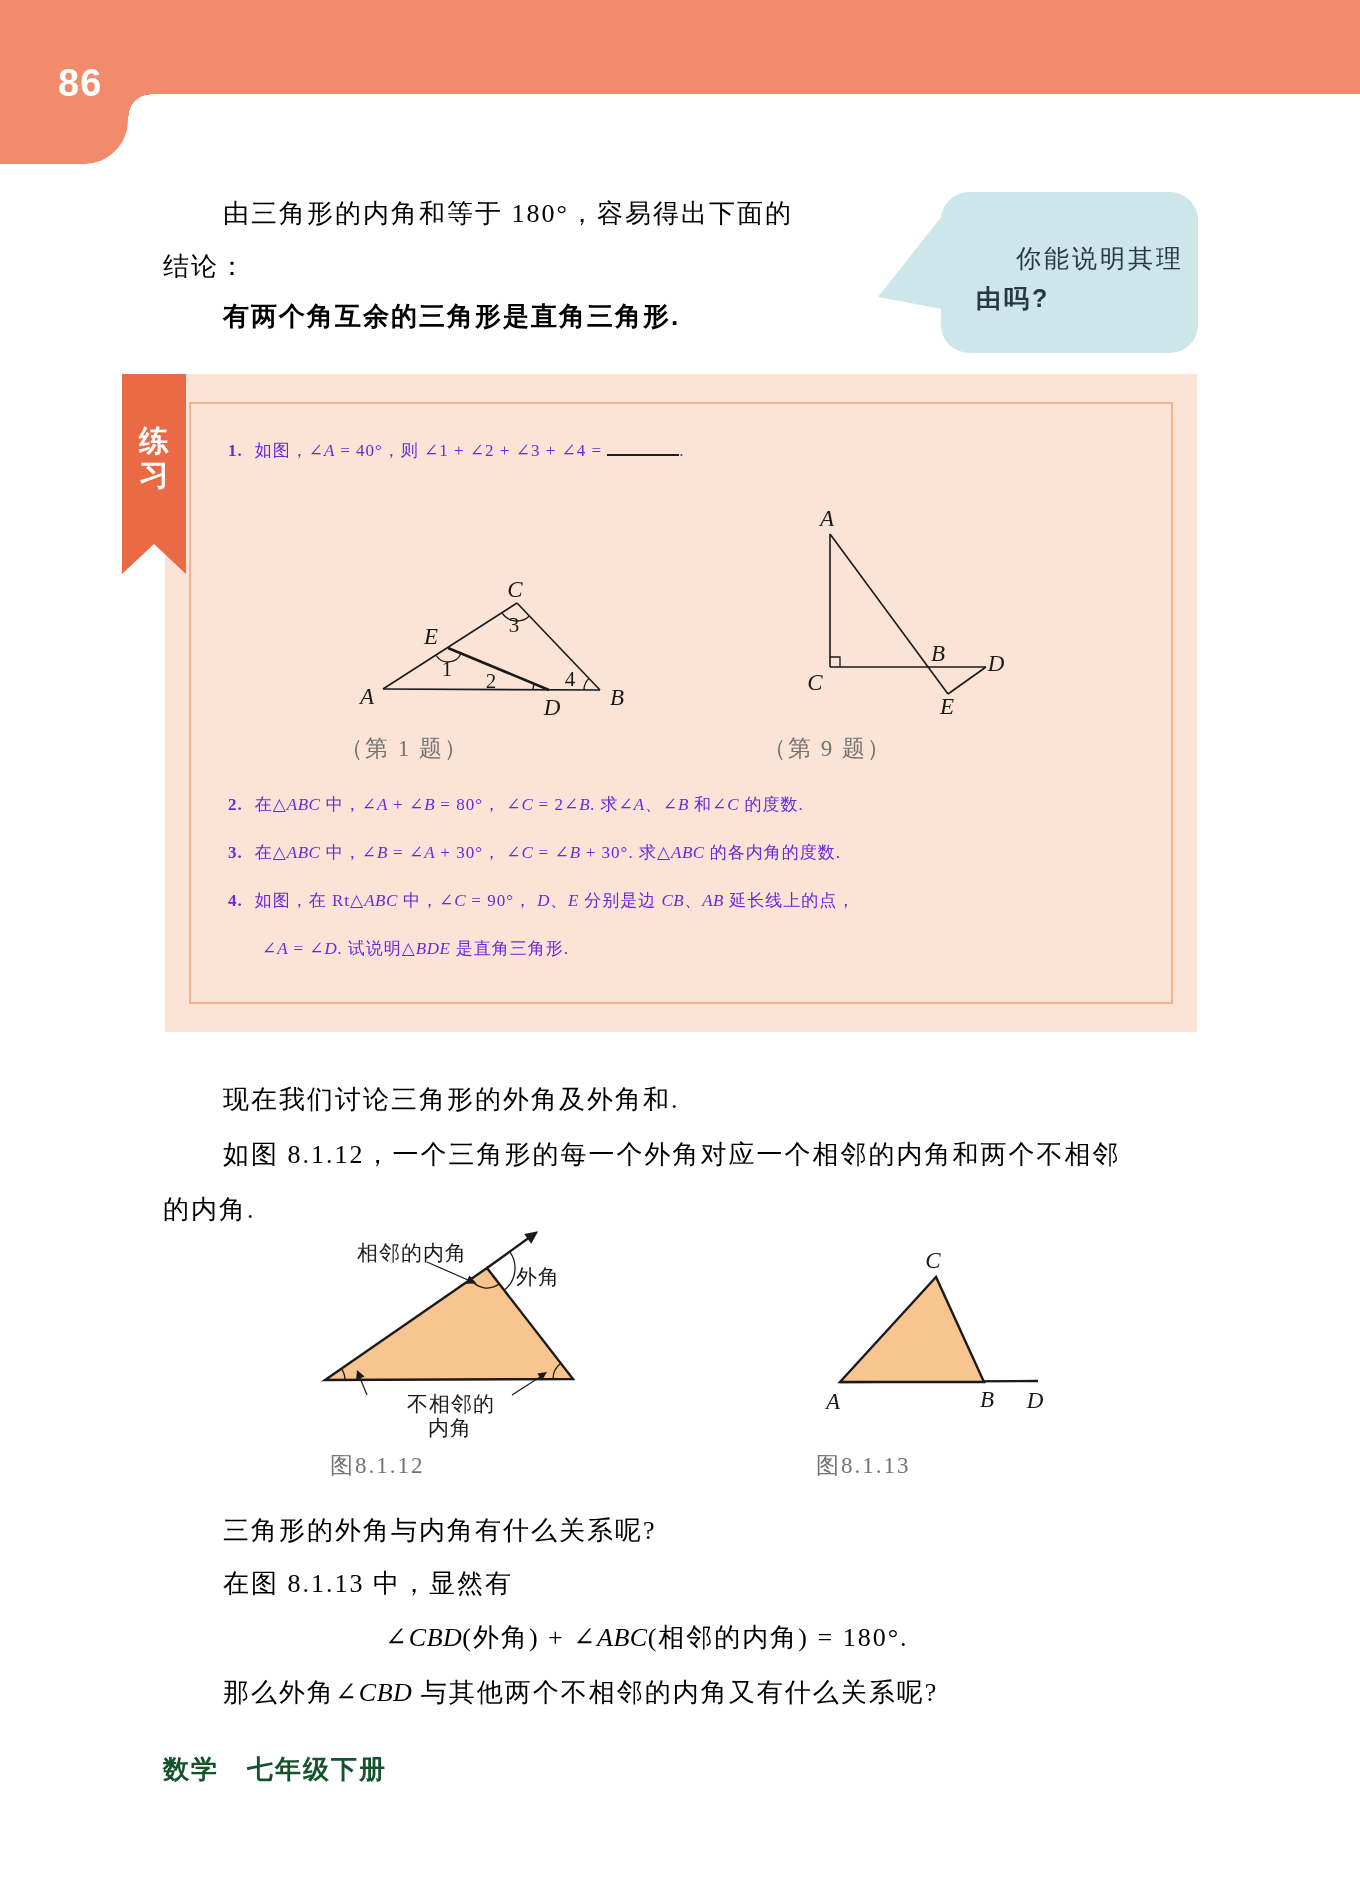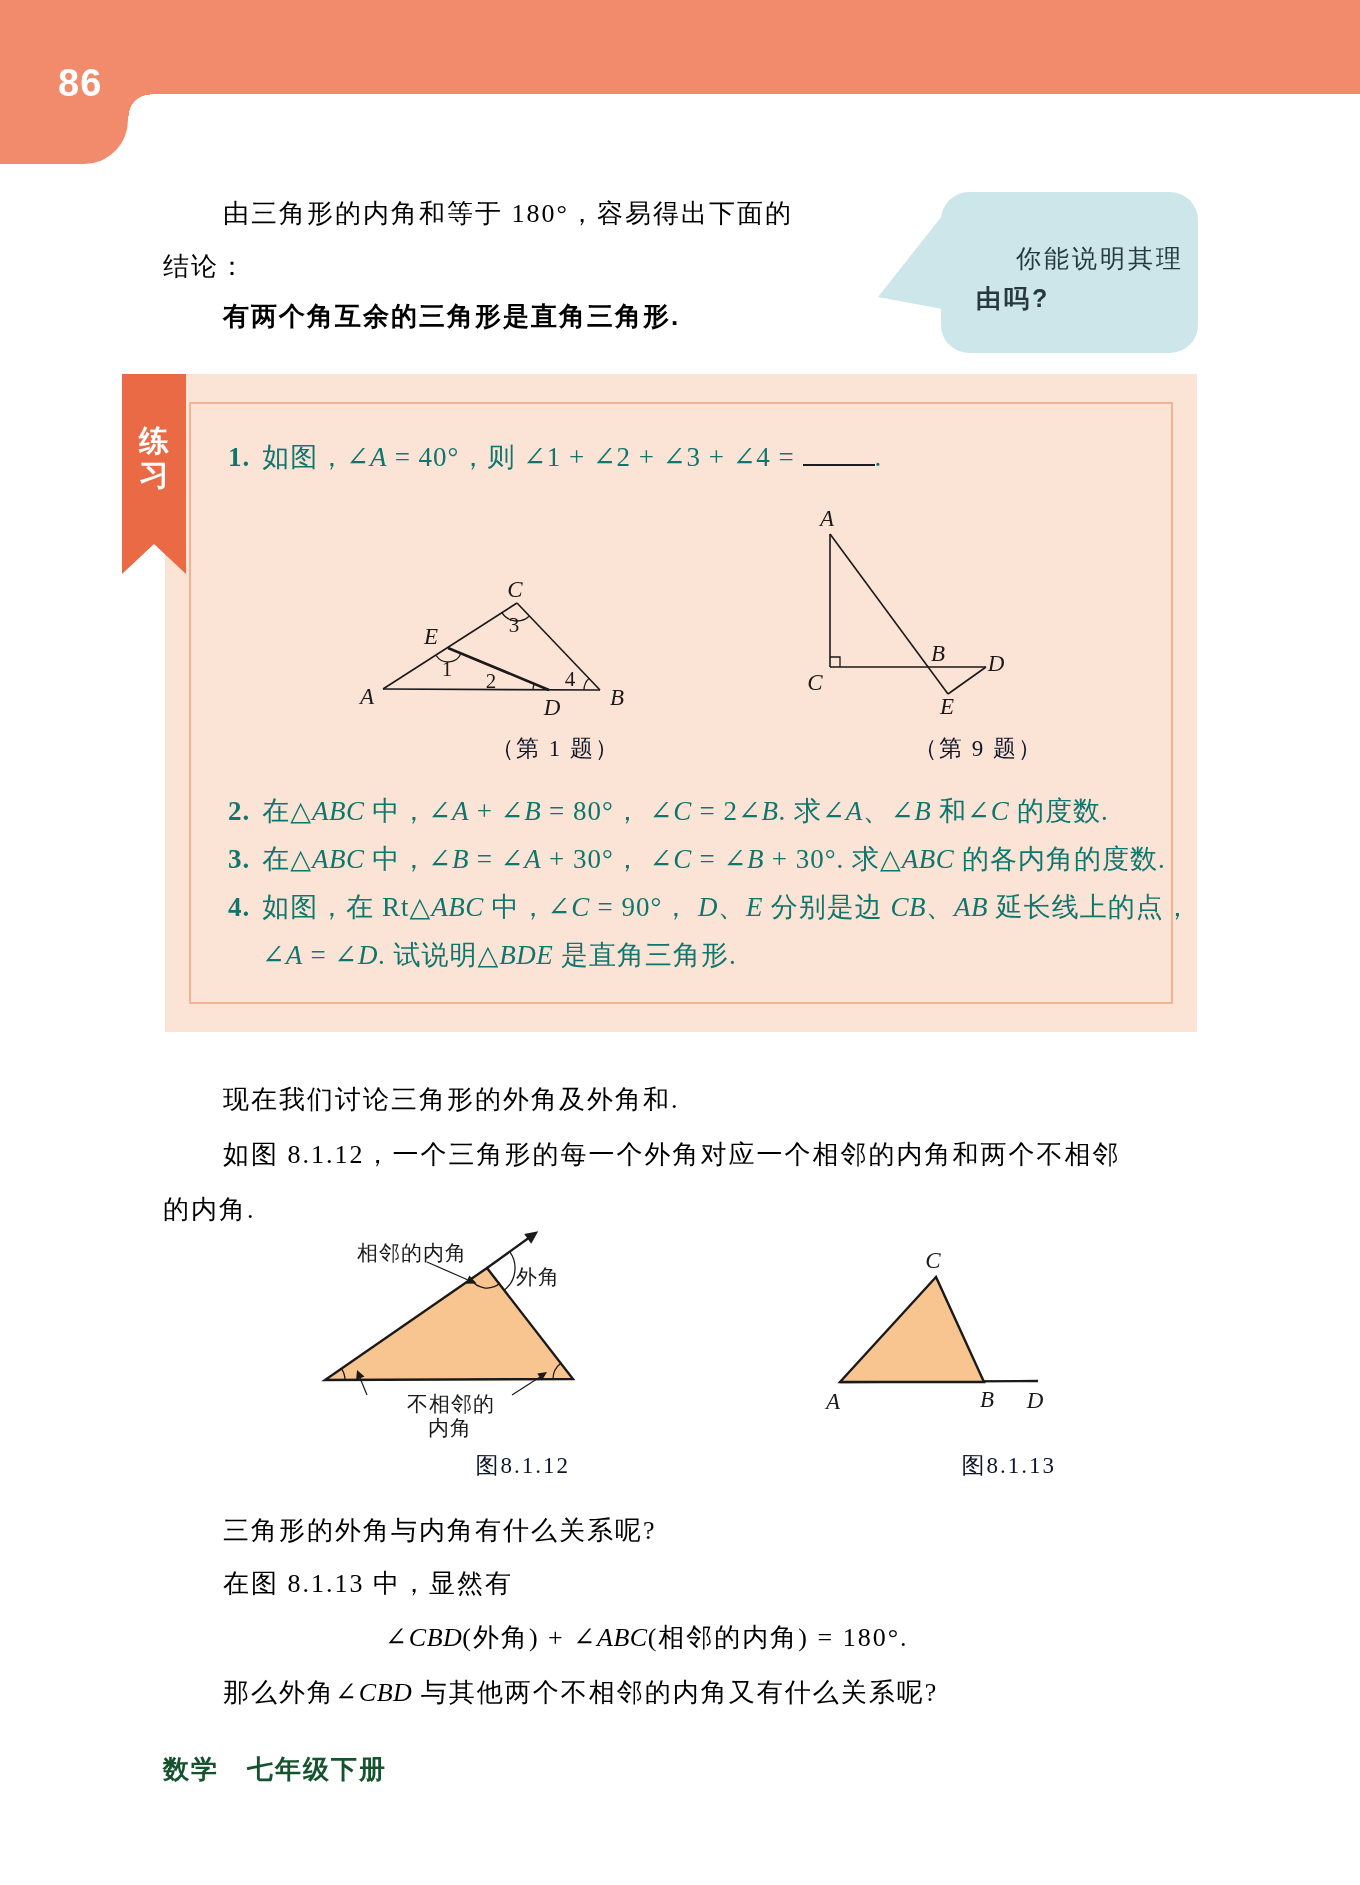--- a/index.html
+++ b/index.html
@@ -1,21 +1,21 @@
 <!DOCTYPE html>
 <html><head>
 <meta charset="utf-8">
 <style>
   html,body{margin:0;padding:0;background:#fff;}
   .page{position:relative;width:1360px;height:1885px;background:#ffffff;overflow:hidden;}
   .abs{position:absolute;}
   .serif{font-family:"Liberation Serif","DejaVu Serif",serif;}
   .sans{font-family:"Liberation Sans","DejaVu Sans",sans-serif;}
   .body-text{font-size:26px;letter-spacing:2px;color:#000000;white-space:nowrap;}
-  .practice-text{font-size:27px;letter-spacing:1px;color:#0f766e;white-space:nowrap;}
+  .practice-text{font-size:17px;letter-spacing:1px;color:#6d28d9;white-space:nowrap;}
   .it{font-style:italic;font-family:"Liberation Serif","DejaVu Serif",serif;letter-spacing:0.5px;}
   .blank{display:inline-block;width:72px;height:0.95em;border-bottom:2px solid #1c1c1c;}
   .qnum{font-weight:bold;margin-right:12px;}
   
   .band{left:0;top:0;width:1360px;height:94px;background:#f28a6c;}
   .band-tab{left:0;top:0;width:128px;height:164px;background:#f28a6c;border-radius:0 0 44px 0;}
   .band-fillet{left:128px;top:94px;width:22px;height:22px;
     background:radial-gradient(circle at 100% 100%, rgba(0,0,0,0) 21px, #f28a6c 21.5px);}
   .pagenum{left:58px;top:62px;font-size:38px;font-weight:bold;color:#ffffff;letter-spacing:1px;}
   
@@ -33,22 +33,22 @@
   
   svg{overflow:visible;}
   .fig-line{stroke:#1a1a1a;stroke-width:1.6;fill:none;}
   .fig-line-thick{stroke:#1a1a1a;stroke-width:2.6;fill:none;}
   .fig-outline{stroke:#1a1a1a;stroke-width:2.4;fill:none;}
   .fig-arc{stroke:#1a1a1a;stroke-width:1.3;fill:none;}
   .fig-tri{fill:#f8c48f;stroke:#1a1a1a;stroke-width:2.4;}
   .fig-label{font-family:"Liberation Serif","DejaVu Serif",serif;font-style:italic;font-size:23px;fill:#1a1a1a;}
   .fig-num{font-family:"Liberation Serif","DejaVu Serif",serif;font-size:21px;fill:#1a1a1a;}
   .fig-cn{font-family:"Liberation Serif","DejaVu Serif",serif;font-size:21px;fill:#1a1a1a;letter-spacing:1px;}
-  .fig-caption{font-family:"Liberation Serif","DejaVu Serif",serif;font-size:23px;color:#0f172a;
-    text-align:right;letter-spacing:2px;white-space:nowrap;}
+  .fig-caption{font-family:"Liberation Serif","DejaVu Serif",serif;font-size:23px;color:#737373;
+    text-align:left;letter-spacing:2px;white-space:nowrap;}
   .footer-text{font-size:26px;font-weight:bold;color:#14532d;letter-spacing:2px;white-space:nowrap;}
   .footer-text .gap{display:inline-block;width:28px;}
   .bold-sans{font-weight:bold;font-family:"Liberation Sans","DejaVu Sans",sans-serif;}
 </style>
 </head>
 <body>
 
 <div class="page serif">
 
   <div class="abs band"></div>

